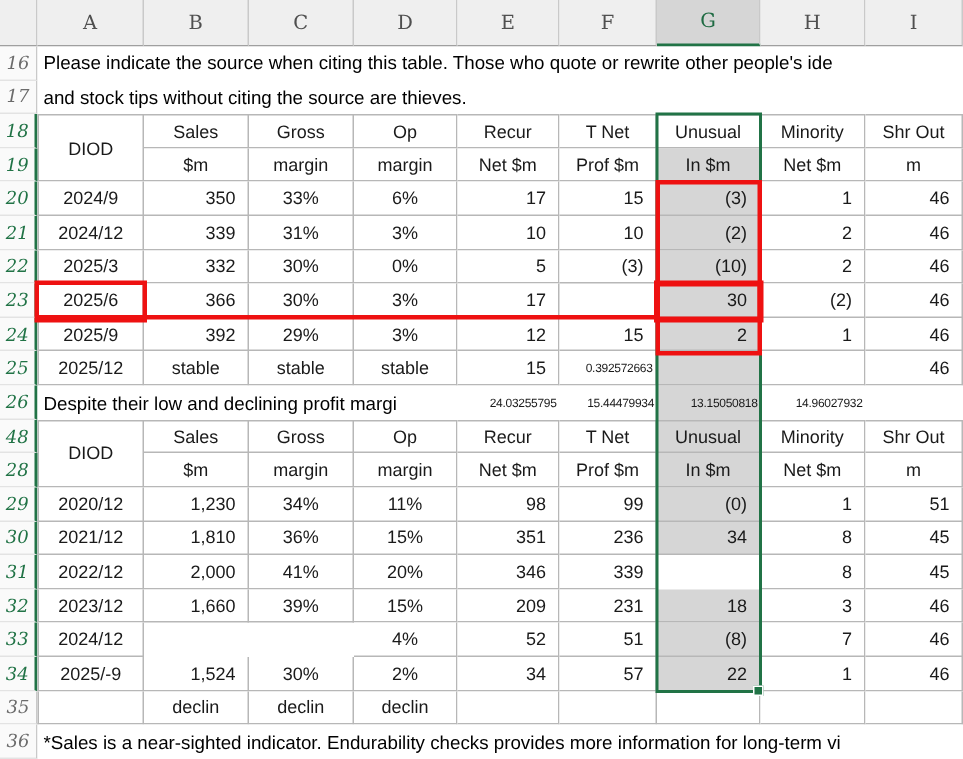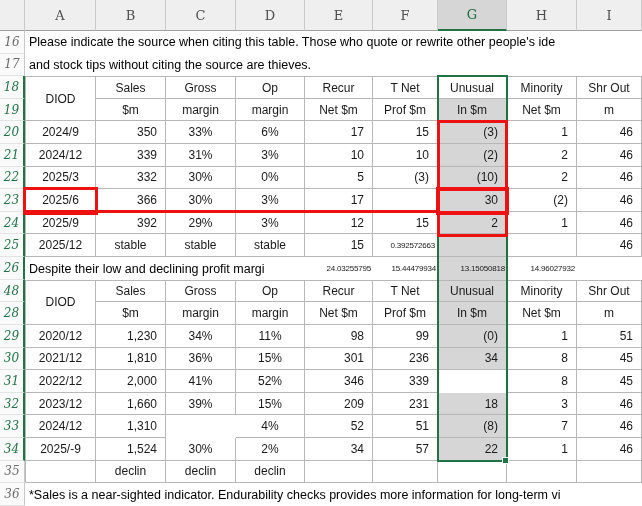--- a/index.html
+++ b/index.html
@@ -199,47 +199,46 @@
       <div class="cell table alignr" style="grid-area: 14 / 6;">98</div>
       <div class="cell table alignr" style="grid-area: 14 / 7;">99</div>
       <div class="cell table selfill alignr" style="grid-area: 14 / 8;">(0)</div>
       <div class="cell table alignr" style="grid-area: 14 / 9;">1</div>
       <div class="cell table alignr" style="grid-area: 14 / 10;">51</div>
       <div class="rowhdr sel" style="grid-area: 15 / 1;">30</div>
       <div class="cell table leftb alignc" style="grid-area: 15 / 2;">2021/12</div>
       <div class="cell table alignr" style="grid-area: 15 / 3;">1,810</div>
       <div class="cell table alignc" style="grid-area: 15 / 4;">36%</div>
       <div class="cell table alignc" style="grid-area: 15 / 5;">15%</div>
-      <div class="cell table alignr" style="grid-area: 15 / 6;">301</div>
+      <div class="cell table alignr" style="grid-area: 15 / 6;">351</div>
       <div class="cell table alignr" style="grid-area: 15 / 7;">236</div>
       <div class="cell table selfill alignr" style="grid-area: 15 / 8;">34</div>
       <div class="cell table alignr" style="grid-area: 15 / 9;">8</div>
       <div class="cell table alignr" style="grid-area: 15 / 10;">45</div>
       <div class="rowhdr sel" style="grid-area: 16 / 1;">31</div>
       <div class="cell table leftb alignc" style="grid-area: 16 / 2;">2022/12</div>
       <div class="cell table alignr" style="grid-area: 16 / 3;">2,000</div>
       <div class="cell table alignc" style="grid-area: 16 / 4;">41%</div>
-      <div class="cell table alignc" style="grid-area: 16 / 5;">52%</div>
+      <div class="cell table alignc" style="grid-area: 16 / 5;">20%</div>
       <div class="cell table alignr" style="grid-area: 16 / 6;">346</div>
       <div class="cell table alignr" style="grid-area: 16 / 7;">339</div>
       <div class="cell table alignr" style="grid-area: 16 / 9;">8</div>
       <div class="cell table alignr" style="grid-area: 16 / 10;">45</div>
       <div class="rowhdr sel" style="grid-area: 17 / 1;">32</div>
       <div class="cell table leftb alignc" style="grid-area: 17 / 2;">2023/12</div>
       <div class="cell table alignr" style="grid-area: 17 / 3;">1,660</div>
       <div class="cell table alignc" style="grid-area: 17 / 4;">39%</div>
       <div class="cell table alignc" style="grid-area: 17 / 5;">15%</div>
       <div class="cell table alignr" style="grid-area: 17 / 6;">209</div>
       <div class="cell table alignr" style="grid-area: 17 / 7;">231</div>
       <div class="cell table selfill alignr" style="grid-area: 17 / 8;">18</div>
       <div class="cell table alignr" style="grid-area: 17 / 9;">3</div>
       <div class="cell table alignr" style="grid-area: 17 / 10;">46</div>
       <div class="rowhdr sel" style="grid-area: 18 / 1; text-align: right;">33</div>
       <div class="cell table leftb alignc" style="grid-area: 18 / 2;">2024/12</div>
-      <div class="cell table alignr" style="grid-area: 18 / 3;">1,310</div>
       <div class="cell table alignc" style="grid-area: 18 / 5;">4%</div>
       <div class="cell table alignr" style="grid-area: 18 / 6;">52</div>
       <div class="cell table alignr" style="grid-area: 18 / 7;">51</div>
       <div class="cell table selfill alignr" style="grid-area: 18 / 8;">(8)</div>
       <div class="cell table alignr" style="grid-area: 18 / 9;">7</div>
       <div class="cell table alignr" style="grid-area: 18 / 10;">46</div>
       <div class="rowhdr sel" style="grid-area: 19 / 1;">34</div>
       <div class="cell table leftb alignc" style="grid-area: 19 / 2;">2025/-9</div>
       <div class="cell table alignr" style="grid-area: 19 / 3;">1,524</div>
       <div class="cell table alignc" style="grid-area: 19 / 4;">30%</div>

